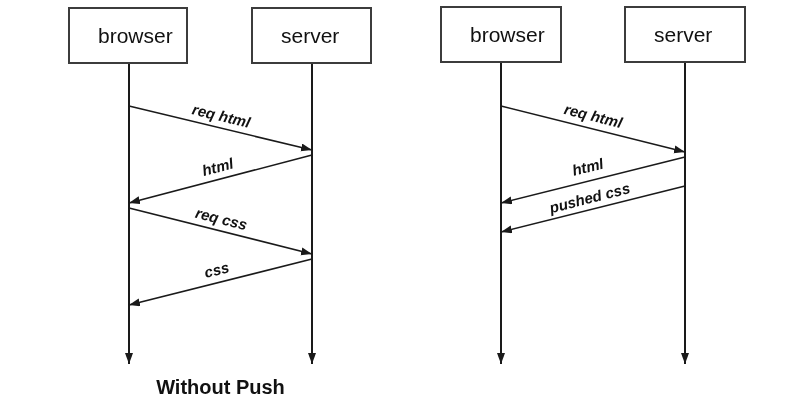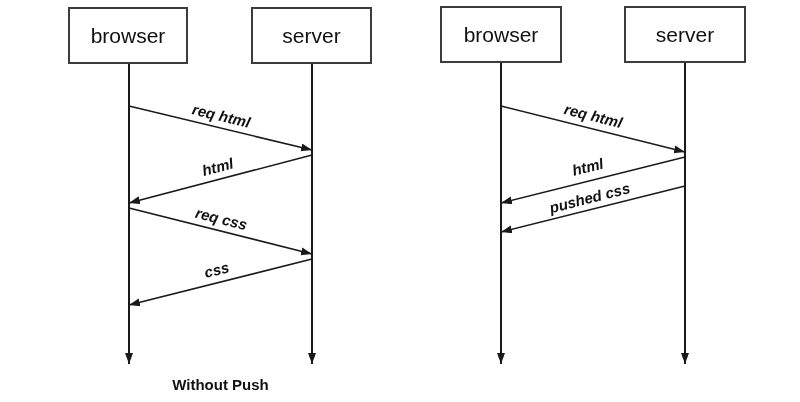--- a/index.html
+++ b/index.html
@@ -22,29 +22,30 @@
   #arr path{fill:var(--line);stroke:none;}
   .msglabel{
     font-family:"Liberation Sans", sans-serif;
     font-size:15px;font-weight:bold;font-style:italic;
     fill:var(--text);text-anchor:middle;
   }
   .actor{
     position:absolute;
     border:2px solid var(--box-border);
     background:var(--background);
-    display:flex;align-items:center;justify-content:center;
+    display:flex;align-items:center;justify-content:flex-start;
     box-sizing:border-box;
+    padding-left:28px;
   }
   .actor span{
     font-size:21px;color:var(--text);line-height:1;
   }
   .caption{
     position:absolute;
-    font-size:15px;font-weight:bold;color:var(--text);
+    font-size:20px;font-weight:bold;color:var(--text);
     text-align:center;
   }
 </style>
 </head>
 <body>
 
 <div class="stage">
 
   <svg width="800" height="402" viewBox="0 0 800 402">
     <defs>

